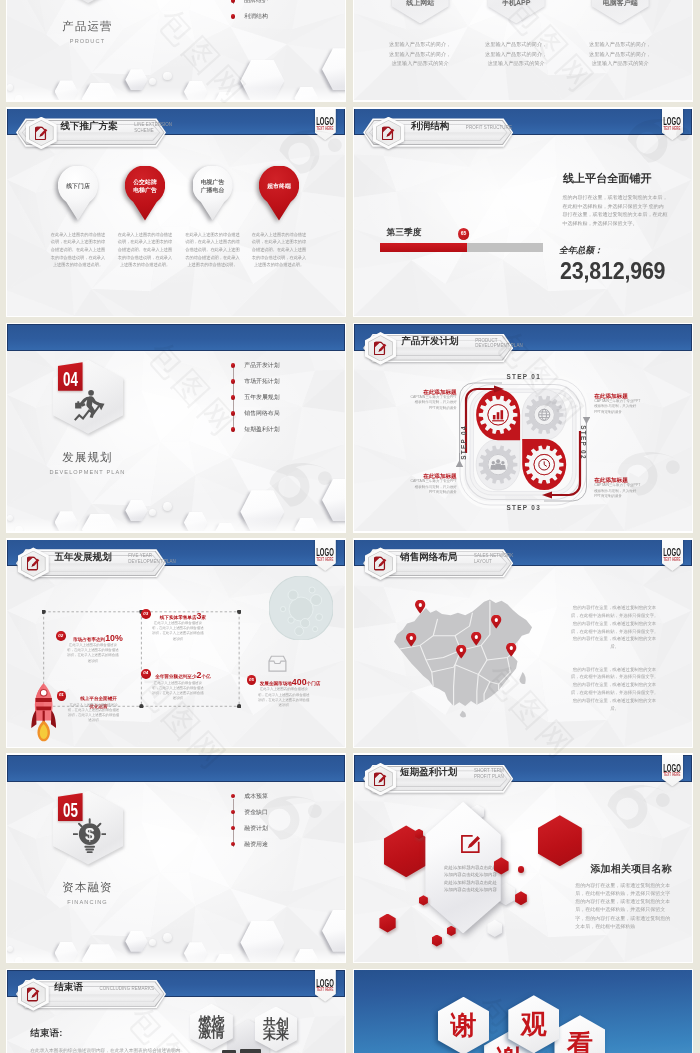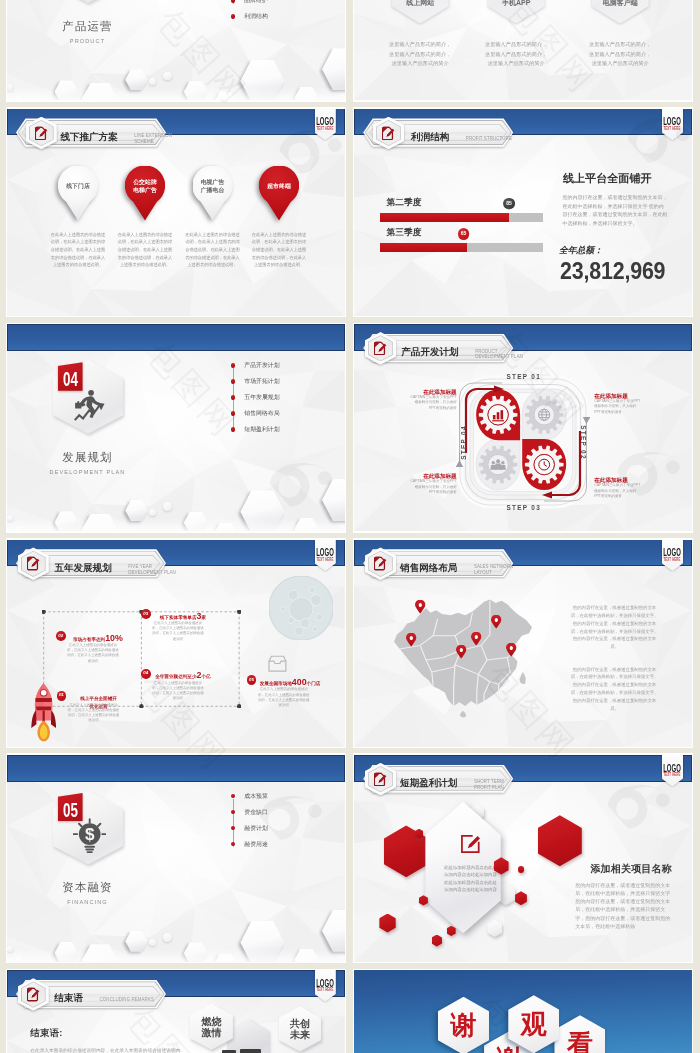--- a/index.html
+++ b/index.html
@@ -35,21 +35,21 @@
      clip-path:polygon(0% 50%,9px 0%,calc(100% - 9px) 0%,100% 50%,calc(100% - 9px) 100%,9px 100%);}
 .rb3{position:absolute;left:2.3px;top:2.3px;right:2.3px;bottom:2.3px;
      background:linear-gradient(180deg,#f6f6f7 0%,#f0f0f1 44%,#e6e6e7 52%,#efeff0 78%,#e7e7e8 100%);
      clip-path:polygon(0% 50%,9px 0%,calc(100% - 9px) 0%,100% 50%,calc(100% - 9px) 100%,9px 100%);}
 .rb3::before{content:"";position:absolute;left:3.6px;top:3.6px;right:3.6px;bottom:3.6px;
      background:#cfcfd1;
      clip-path:polygon(0% 50%,7px 0%,calc(100% - 7px) 0%,100% 50%,calc(100% - 7px) 100%,7px 100%);}
 .rb3::after{content:"";position:absolute;left:4.3px;top:4.3px;right:4.3px;bottom:4.3px;
      background:linear-gradient(180deg,#f7f7f8 0%,#f1f1f2 44%,#e7e7e8 52%,#f0f0f1 78%,#e8e8e9 100%);
      clip-path:polygon(0% 50%,7px 0%,calc(100% - 7px) 0%,100% 50%,calc(100% - 7px) 100%,7px 100%);}
-.rhead{position:absolute;top:23px;display:flex;align-items:flex-start;gap:14px;}
+.rhead{position:absolute;top:12px;display:flex;align-items:flex-start;gap:14px;}
 .rtitle{display:block;font-size:9.55px;line-height:10.2px;color:#2f2f2f;
         letter-spacing:0;white-space:nowrap;font-weight:700;}
 .rsub{display:block;margin-left:2.6px;margin-top:1.4px;font-size:4.45px;line-height:5.8px;
       color:#9c9c9e;letter-spacing:.08px;text-transform:uppercase;white-space:pre-line;}
 .hexbadge{position:absolute;top:7.9px;width:31px;height:32.6px;
           filter:drop-shadow(0.8px 1.2px 1.2px rgba(80,80,85,.4));}
 .hx{clip-path:polygon(50% 0%,100% 25%,100% 75%,50% 100%,0% 75%,0% 25%);}
 .hb1{position:absolute;inset:0;background:#fcfcfc;}
 .hb2{position:absolute;left:3.2px;top:3.2px;right:3.2px;bottom:3.2px;background:#c6c6c6;}
 .hb3{position:absolute;left:4px;top:4px;right:4px;bottom:4px;
@@ -230,21 +230,21 @@
 .hp-text{position:absolute;left:221px;top:125.6px;width:95px;font-size:5px;line-height:8.3px;
         color:#a0a0a0;}
 
 
 .cl-hex{position:absolute;filter:drop-shadow(1.4px 2px 1.6px rgba(120,120,126,.35));}
 .cl-hex i{position:absolute;left:0;top:0;right:0;bottom:0;
         background:linear-gradient(160deg,#ffffff,#f4f4f5 55%,#e9e9eb);
         clip-path:polygon(50% 0%,100% 25%,100% 75%,50% 100%,0% 75%,0% 25%);}
 .cl-hex span{position:absolute;left:0;top:0;width:100%;height:100%;display:flex;
         align-items:center;justify-content:center;white-space:pre-line;
-        font-size:10px;line-height:11px;color:#4a4a4a;font-weight:700;}
+        font-size:13px;line-height:11px;color:#4a4a4a;font-weight:700;}
 .cl-lead{position:absolute;left:23.3px;top:57.8px;font-size:9.4px;line-height:10.5px;
         font-weight:700;color:#3a3a3a;letter-spacing:.3px;}
 .cl-text{position:absolute;left:23.3px;top:76.5px;width:152px;font-size:4.7px;line-height:7.8px;
         color:#9d9d9d;}
 
 
 .tks{background:linear-gradient(177deg,#26518e 0%,#2c5b9c 11%,#3a85c0 40%,#63addb 66%,#9ed1ec 100%);}
 .tk-hex{position:absolute;filter:drop-shadow(-1.5px 2.5px 2.4px rgba(12,45,85,.5));}
 .tk-hex i{position:absolute;left:0;top:0;right:0;bottom:0;
         background:linear-gradient(160deg,#ffffff,#f6f6f7 50%,#e7e7e9);
@@ -603,29 +603,20 @@
             </svg>
           </div>
           <div class="rhead" style="left:56.9px">
             <span class="rtitle">利润结构</span>
             <span class="rsub one">PROFIT STRUCTURE</span>
           </div>
           <div class="logo">
             <div class="logo-t">LOGO</div>
             <div class="logo-s">TEXT HERE</div>
           </div>
-  <div class="bar-row" style="top:89.1px">
-    <div class="bar-lab">第二季度</div>
-    <div class="bar-track">
-              <div class="bar-fill" style="width:79.2%"></div>
-            </div>
-    <div class="bar-badge dark" style="left:154.8px">
-              <span>85</span>
-            </div>
-  </div>
   <div class="bar-row" style="top:119.4px">
     <div class="bar-lab">第三季度</div>
     <div class="bar-track">
               <div class="bar-fill" style="width:53.5%"></div>
             </div>
     <div class="bar-badge red" style="left:109.4px">
               <span>65</span>
             </div>
   </div>
   <div class="bs-title">线上平台全面铺开</div>
@@ -1057,21 +1048,21 @@
           <div class="logo">
             <div class="logo-t">LOGO</div>
             <div class="logo-s">TEXT HERE</div>
           </div>
   <i class="hexo hex-gray2" style="left:220.2px;top:49.2px;width:42px;height:48px"></i>
   <div class="cl-hex" style="left:182.9px;top:33.5px;width:43px;height:46px">
             <i></i>
             <span>燃烧
 激情</span>
           </div>
-  <div class="cl-hex" style="left:272px;top:36.2px;width:42px;height:45px">
+  <div class="cl-hex" style="left:248px;top:36.2px;width:42px;height:45px">
             <i></i>
             <span>共创
 未来</span>
           </div>
   <i class="cl-dark" style="left:214.6px;top:79.5px;width:14px;height:12px;border-radius:1px"></i>
   <i class="cl-dark" style="left:233px;top:78.5px;width:21px;height:13px;border-radius:1px"></i>
   <div class="cl-lead">结束语:</div>
   <div class="cl-text">在此录入本图表的综合描述说明内容，在此录入本图表的综合描述说明内容。</div>
  </div>
 </div>

